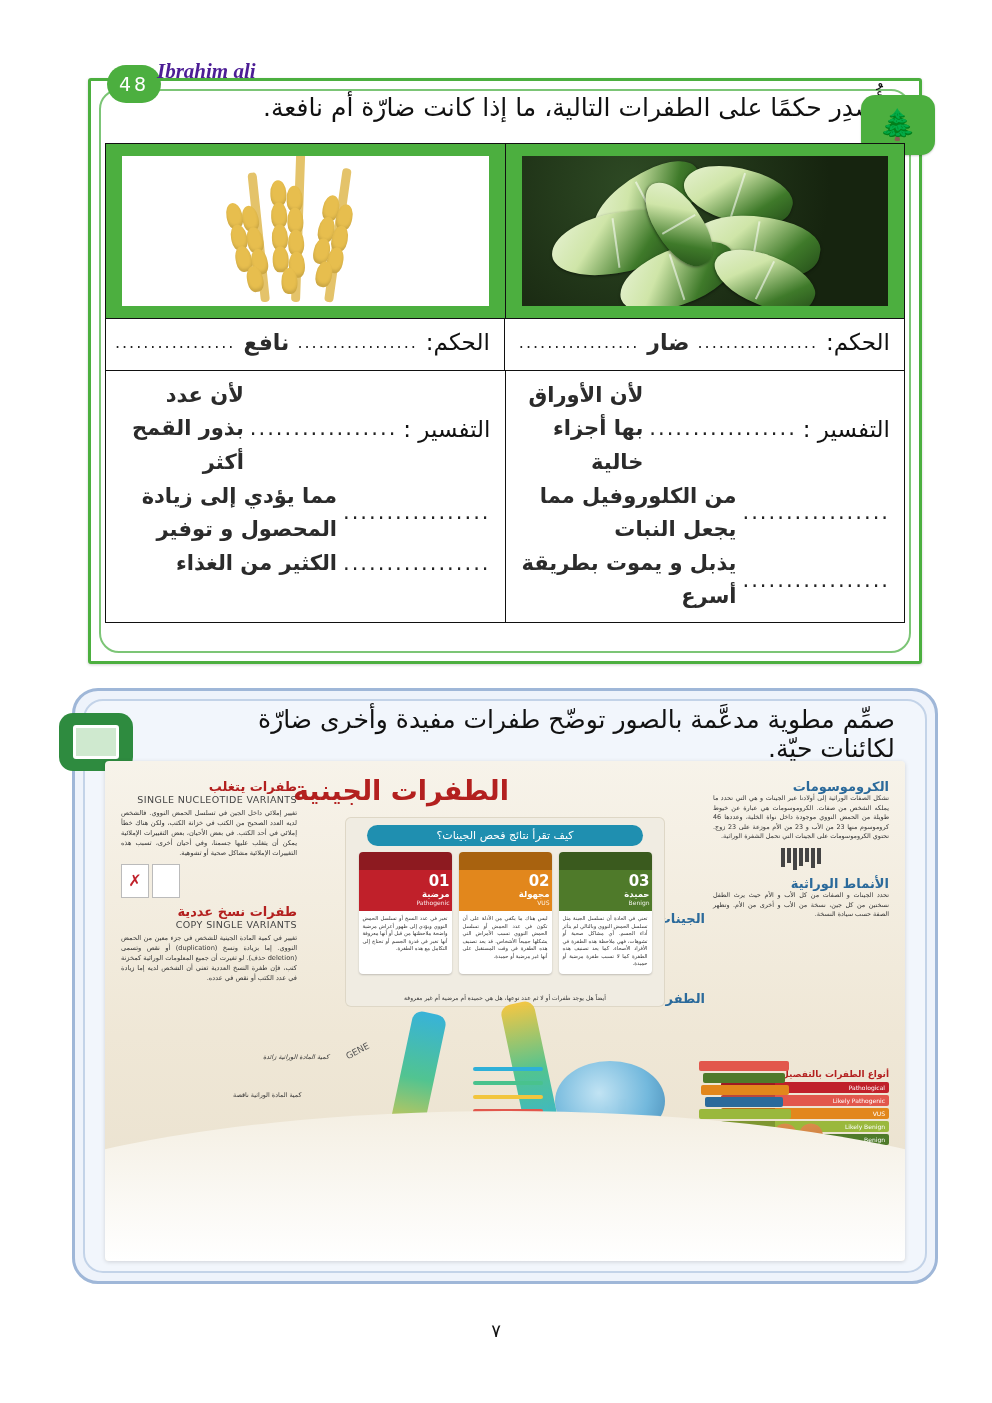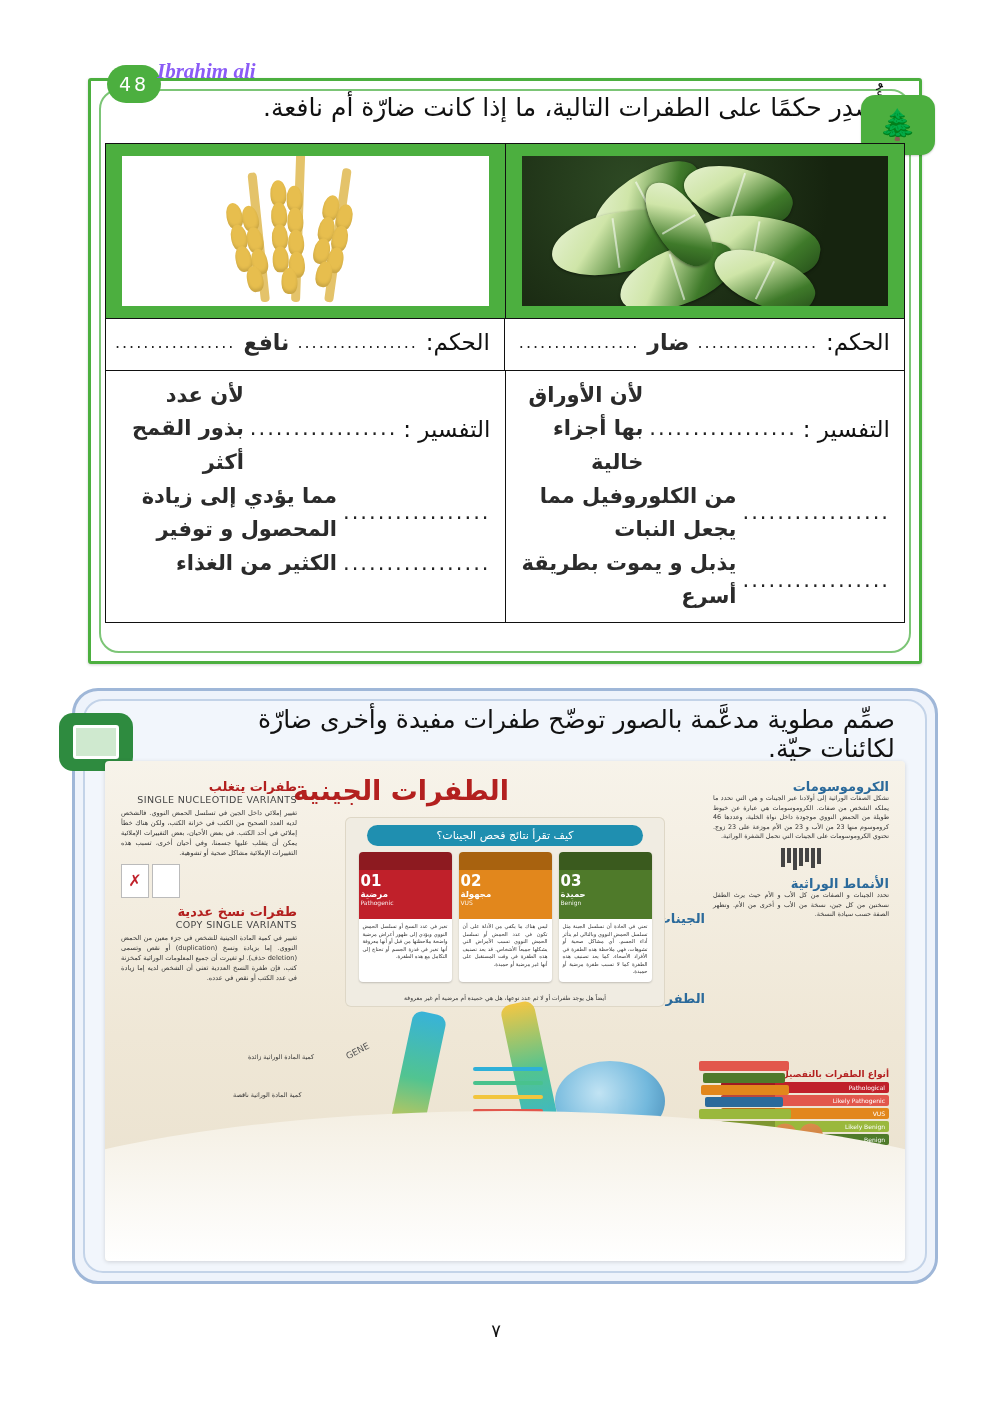--- a/index.html
+++ b/index.html
@@ -19,21 +19,21 @@
   .card1-inner{
     position:absolute;inset:8px;border:2px solid #7cc576;border-radius:20px;
   }
   .num-badge{
     position:absolute;left:16px;top:-16px;width:54px;height:38px;border-radius:19px;
     background:#4caf3f;color:#fff;display:flex;align-items:center;justify-content:center;
     font-size:19px;letter-spacing:3px;font-family:"DejaVu Sans",sans-serif;
   }
   .owner-name{
     position:absolute;left:66px;top:-22px;font-family:"Liberation Serif",serif;
-    font-style:italic;font-weight:bold;font-size:21px;color:#8b5cf6;
+    font-style:italic;font-weight:bold;font-size:21px;color:#4c1d95;
   }
   .q-title{
     position:absolute;right:36px;top:8px;left:130px;text-align:right;
     font-size:25px;color:#111;font-family:"DejaVu Sans",sans-serif;
     direction:rtl;line-height:1.5;
   }
   .corner-icon{
     position:absolute;left:-16px;top:14px;width:74px;height:60px;border-radius:14px;
     background:#4caf3f;display:flex;align-items:center;justify-content:center;
     box-shadow:0 1px 2px rgba(0,0,0,.2);
@@ -121,21 +121,21 @@
 
   .box-mid{
     position:absolute;left:30%;top:56px;width:40%;height:190px;background:#f0ece2;
     border-radius:6px;box-shadow:inset 0 0 0 1px #ded7c6;
   }
   .box-mid-h{margin:8px auto 6px;width:86%;background:#1f8fb0;color:#fff;border-radius:13px;
     font-size:11px;text-align:center;padding:4px 0;direction:rtl;}
   .cards3{display:flex;justify-content:center;gap:7px;padding:0 10px;}
   .c3{width:31%;border-radius:4px;overflow:hidden;background:#fff;box-shadow:0 1px 2px rgba(0,0,0,.2);}
   .c3 .top{height:18px;background:#6b4b3a;}
-  .c3 .hd{color:#fff;text-align:left;padding:4px 2px 13px;}
+  .c3 .hd{color:#fff;text-align:right;padding:4px 2px 5px;}
   .c3 .hd .n{font-size:15px;font-weight:bold;line-height:1;}
   .c3 .hd .ar{font-size:8.5px;font-weight:bold;}
   .c3 .hd .en{font-size:6px;opacity:.9;}
   .c3 .bd{font-size:5.2px;line-height:1.45;color:#333;padding:4px 4px 6px;text-align:justify;direction:rtl;}
   .c3.red .hd{background:#c0202a;} .c3.red .top{background:#8d1a20;}
   .c3.org .hd{background:#e2871c;} .c3.org .top{background:#a8620f;}
   .c3.grn .hd{background:#4f7a2a;} .c3.grn .top{background:#3a5a1e;}
   .box-note{position:absolute;left:0;right:0;bottom:6px;text-align:center;font-size:6px;color:#333;direction:rtl;}
 
   .dna-helix{position:absolute;left:46%;top:300px;width:70px;height:150px;}
@@ -409,21 +409,21 @@
       </div>
 
       <div style="position:absolute;left:30%;top:285px;font-size:9px;color:#555;transform:rotate(-28deg);">GENE</div>
       <div class="books">
         <div class="book" style="left:0;top:0;width:90px;background:#e2574c"></div>
         <div class="book" style="left:4px;top:12px;width:82px;background:#4f7a2a"></div>
         <div class="book" style="left:2px;top:24px;width:88px;background:#e2871c"></div>
         <div class="book" style="left:6px;top:36px;width:78px;background:#2b6a9b"></div>
         <div class="book" style="left:0;top:48px;width:92px;background:#9ab83c"></div>
       </div>
-      <div style="position:absolute;left:16%;top:292px;width:12%;text-align:center;" class="tiny">كمية المادة الوراثية زائدة</div>
+      <div style="position:absolute;left:16%;top:292px;width:12%;text-align:right;font-style:italic;" class="tiny">كمية المادة الوراثية زائدة</div>
       <div style="position:absolute;left:16%;top:330px;width:12%;text-align:left;" class="tiny">كمية المادة الوراثية ناقصة</div>
       <div style="position:absolute;left:16%;top:368px;width:12%;text-align:left;" class="tiny">كمية المادة الوراثية طبيعية</div>
 
       <div class="ribbon" style="left:36%;top:250px;height:200px;background:linear-gradient(#2eb0d8,#49c28d,#f2c53d,#e2574c);transform:rotate(12deg);opacity:.95"></div>
       <div class="ribbon" style="left:52%;top:240px;height:210px;background:linear-gradient(#f2c53d,#49c28d,#2eb0d8,#e2574c);transform:rotate(-12deg);opacity:.95"></div>
 
       <div class="dna-helix">
         <div class="rung" style="top:6px;background:#2eb0d8"></div>
         <div class="rung" style="top:20px;background:#49c28d"></div>
         <div class="rung" style="top:34px;background:#f2c53d"></div>

